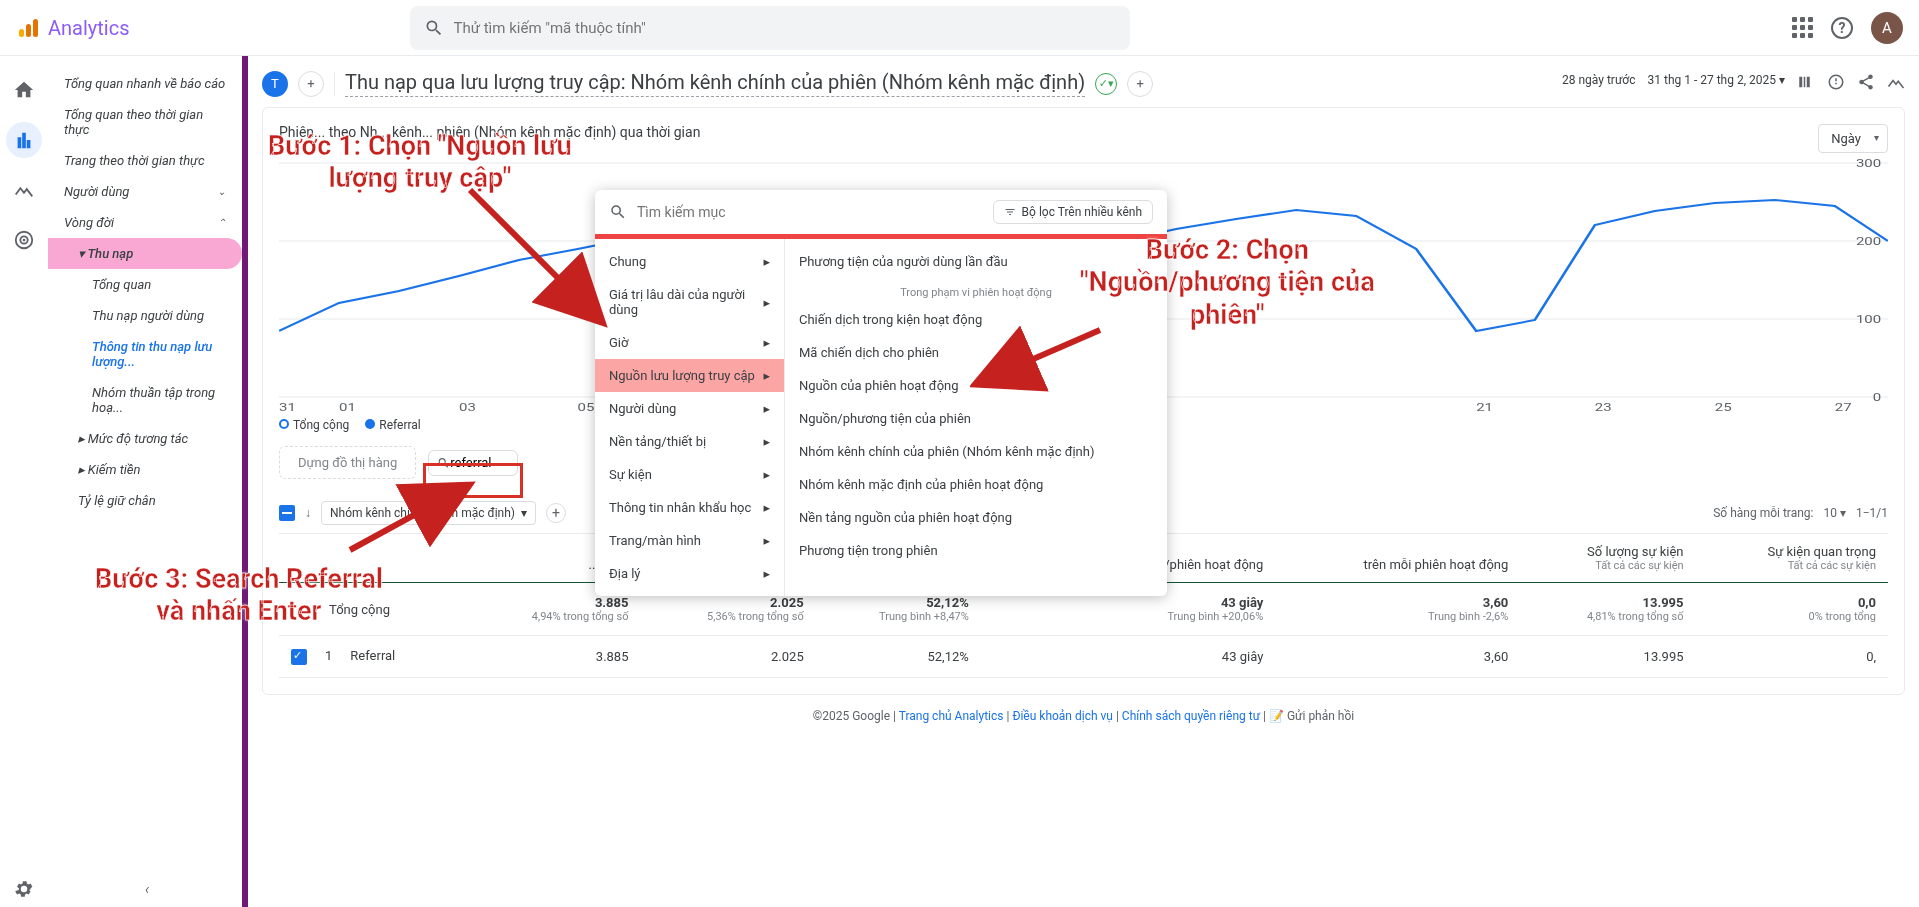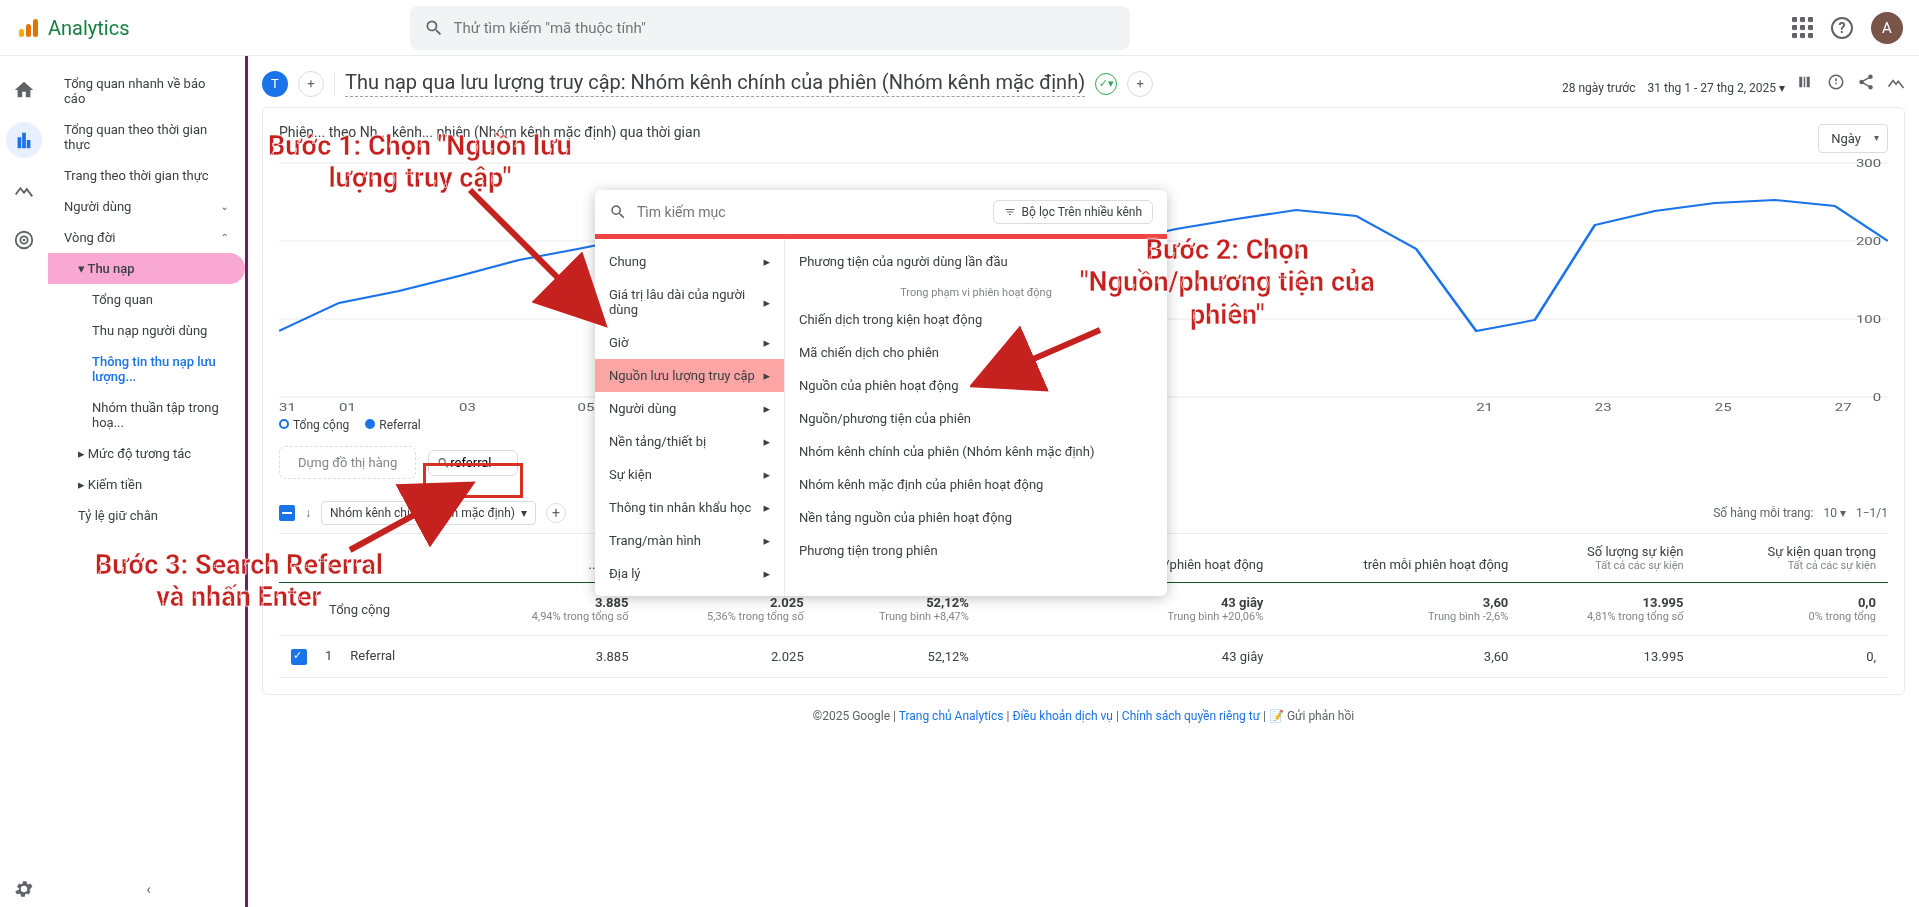--- a/index.html
+++ b/index.html
@@ -1,47 +1,47 @@
 <!DOCTYPE html>
 <html><head>
 <meta charset="utf-8">
 <style>
 * { margin:0; padding:0; box-sizing:border-box; font-family:"Google Sans",Roboto,Arial,sans-serif; }
 body { background:#fff; color:#3c4043; font-size:13px; overflow:hidden; }
 .header { display:flex; align-items:center; height:56px; padding:0 16px; border-bottom:1px solid #e8eaed; }
 .logo { display:flex; align-items:center; gap:8px; }
 .logo-icon { width:24px; height:24px; }
-.logo-text { font-size:20px; color:#15803d; }
+.logo-text { font-size:20px; color:#8b5cf6; }
 .search-bar { flex:1; max-width:720px; margin-left:280px; display:flex; align-items:center; background:#f1f3f4; border-radius:8px; height:44px; padding:0 14px; }
 .search-bar input { border:0; background:transparent; outline:0; flex:1; font-size:15px; color:#5f6368; margin-left:10px; }
 .header-right { margin-left:auto; display:flex; align-items:center; gap:18px; }
 .apps-grid { display:grid; grid-template-columns:repeat(3,5px); grid-template-rows:repeat(3,5px); gap:3px; }
 .apps-grid span { background:#5f6368; border-radius:1px; }
 .help-icon { width:22px; height:22px; border:2px solid #5f6368; border-radius:50%; display:flex; align-items:center; justify-content:center; color:#5f6368; font-weight:bold; font-size:14px; }
 .avatar { width:32px; height:32px; border-radius:50%; background:#795548; color:#fff; display:flex; align-items:center; justify-content:center; font-size:15px; }
 .body { display:flex; height:calc(100vh - 56px); }
 .rail { width:48px; display:flex; flex-direction:column; align-items:center; padding-top:16px; gap:14px; border-right:1px solid transparent; }
 .rail-icon { width:36px; height:36px; display:flex; align-items:center; justify-content:center; border-radius:50%; cursor:pointer; color:#5f6368; }
 .rail-icon.active { background:#e8f0fe; color:#1a73e8; }
 .rail .spacer { flex:1; }
-.sidebar { width:200px; border-right:3px solid #701a75; overflow-y:auto; padding-top:12px; font-size:13px; position:relative; }
+.sidebar { width:200px; border-right:6px solid #701a75; overflow-y:auto; padding-top:12px; font-size:13px; position:relative;font-style:italic; }
 .sb-item { padding:8px 16px; cursor:pointer; color:#3c4043; display:flex; align-items:center; justify-content:space-between; }
 .sb-section { padding:8px 16px; cursor:pointer; color:#3c4043; display:flex; align-items:center; justify-content:space-between; }
 .sb-sub { padding-left:30px; }
 .sb-sub2 { padding-left:44px; }
 .sb-active-parent { background:#f9a8d4; border-radius:0 20px 20px 0; font-weight:500; }
 .sb-active { color:#1a73e8; font-weight:500; }
 .sb-chev { font-size:10px; color:#5f6368; }
 .main { flex:1; overflow:auto; padding:14px 14px 0 14px; position:relative; background:#fff; }
 .toolbar { display:flex; align-items:center; gap:10px; margin-bottom:10px; }
 .chip-round { width:26px; height:26px; border-radius:50%; display:flex; align-items:center; justify-content:center; font-size:13px; }
 .chip-t { background:#1a73e8; color:#fff; }
 .chip-add { border:1px solid #dadce0; color:#5f6368; }
 .title { font-size:20px; color:#3c4043; border-bottom:1px dashed #9aa0a6; padding-bottom:2px; }
-.toolbar-right { margin-left:auto; display:flex; align-items:flex-end; gap:12px; font-size:12px; color:#3c4043; }
+.toolbar-right { margin-left:auto; display:flex; align-items:flex-start; gap:12px; font-size:12px; color:#3c4043; }
 .icon-btn { color:#5f6368; cursor:pointer; font-size:16px; }
 .green-check { width:22px; height:22px; border:1px solid #34a853; border-radius:50%; display:flex; align-items:center; justify-content:center; color:#34a853; font-size:11px; }
 .card { border:1px solid #e8eaed; border-radius:6px; padding:16px; position:relative; }
 .card-title { font-size:14px; margin-bottom:10px; }
 .day-select { float:right; border:1px solid #dadce0; border-radius:4px; padding:6px 26px 6px 12px; font-size:13px; position:relative; }
 .day-select::after { content:"▾"; position:absolute; right:8px; top:7px; font-size:10px; color:#5f6368; }
 .chart-area { height:260px; position:relative; margin-top:10px; }
 .chart-svg { width:100%; height:100%; }
 .y-axis text, .x-axis text { font-size:11px; fill:#5f6368; }
 .grid-line { stroke:#e8eaed; stroke-width:1; }
@@ -388,21 +388,21 @@
 
 <div class="annotation" style="top:130px;left:268px">
   <div>Bước 1: Chọn "Nguồn lưu</div>
     <div>lượng truy cập"</div>
 </div>
 <div class="annotation" style="top:234px;left:1080px">
   <div>Bước 2: Chọn</div>
     <div>"Nguồn/phương tiện của</div>
     <div>phiên"</div>
 </div>
-<div class="annotation" style="top:549px;left:95px">
+<div class="annotation" style="top:563px;left:95px">
   <div>Bước 3: Search Referral</div>
     <div>và nhấn Enter</div>
 </div>
 
 <svg class="arrow" style="top:180px;left:460px" width="160" height="150">
     <defs>
       <marker id="ah1" markerWidth="12" markerHeight="12" refX="9" refY="6" orient="auto">
         <path d="M0,0 L12,6 L0,12 z" fill="#c5221f"></path>
       </marker>
     </defs>

